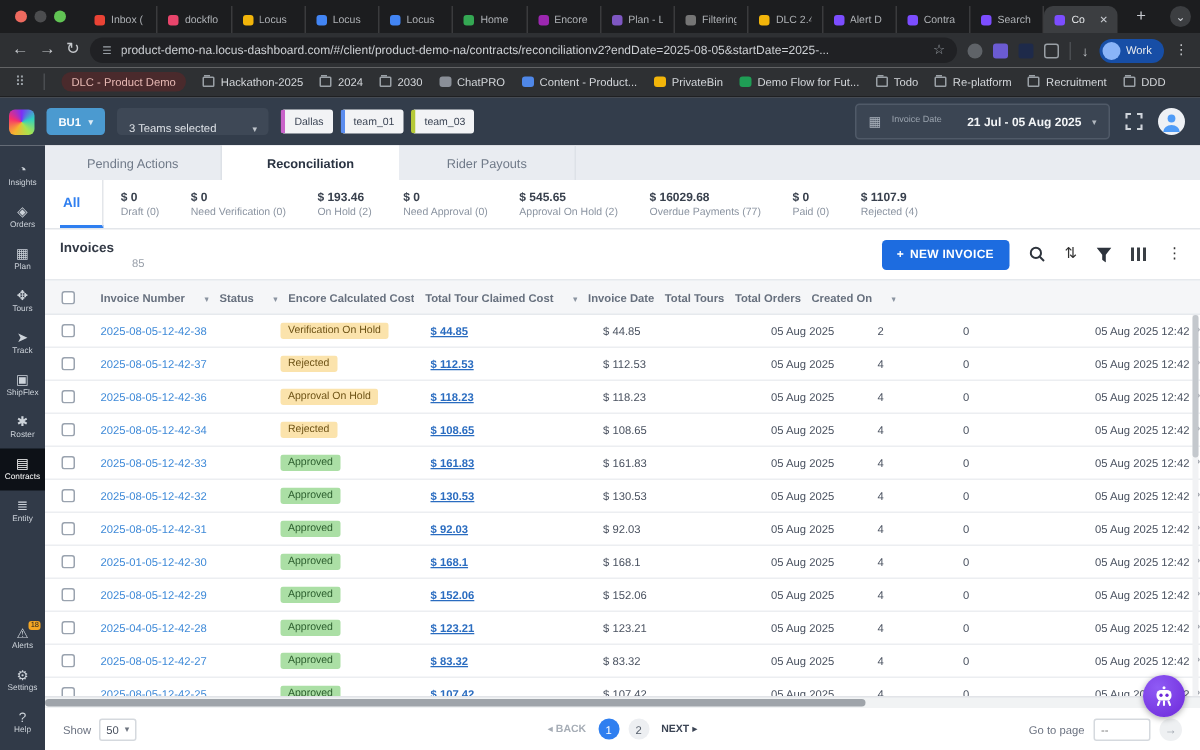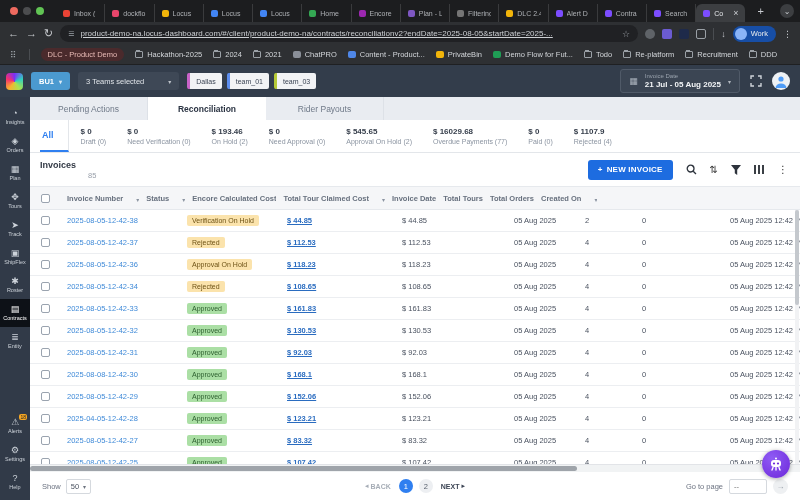--- a/index.html
+++ b/index.html
@@ -22,21 +22,21 @@
   .tab.active .tab-close { display:block; }
   .newtab-btn { color:#c9ccd1; font-size:11px; padding:0 8px; }
   .tabsearch { width:14px; height:14px; border-radius:50%; background:#3c3e41; color:#c9ccd1;
     font-size:8px; display:flex; align-items:center; justify-content:center; margin-left:4px; }
 
   .toolbar { height:23px; background:#2e3033; display:flex; align-items:center; padding:0 8px; gap:7px; }
   .navbtn { color:#c6c9cd; font-size:11px; line-height:1; }
   .omnibox { flex:1; height:17px; background:#202124; border-radius:9px; display:flex; align-items:center;
     padding:0 8px; gap:6px; color:#cdd0d4; font-size:8px; min-width:0; }
   .omni-icon { color:#9aa0a6; font-size:7px; }
-  .omni-url { flex:1; white-space:nowrap; overflow:hidden; text-overflow:ellipsis;text-decoration:underline; }
+  .omni-url { flex:1; white-space:nowrap; overflow:hidden; text-overflow:ellipsis; }
   .omni-star { color:#9aa0a6; font-size:9px; }
   .ext-icon { width:10px; height:10px; border-radius:2px; display:block; }
   .e1{background:#5f6368; border-radius:50%;} .e2{background:#6b5bd2;} .e3{background:#1e2a4a;}
   .puzzle { width:10px; height:10px; border:1px solid #9aa0a6; border-radius:2px; }
   .tool-sep { width:1px; height:12px; background:#4a4d51; }
   .dl-icon { color:#c6c9cd; font-size:9px; }
   .profile-chip { background:#174ea6; color:#e8eaed; border-radius:9px; height:16px; display:flex;
     align-items:center; gap:4px; padding:0 8px 0 2px; font-size:7.5px; }
   .profile-chip .pav { width:12px; height:12px; border-radius:50%; background:#8ab4f8; }
   .kebab { color:#c6c9cd; font-size:9px; }
@@ -52,21 +52,21 @@
   .bm-apps { color:#9aa0a6; font-size:9px; letter-spacing:1px; }
   .bm-sep { width:1px; height:11px; background:#4a4d51; }
 
   
   .apphead { height:32px; background:#333d4b; display:flex; align-items:center; padding:0 10px 0 6px; gap:8px; }
   .logo { width:17px; height:17px; border-radius:4px;
     background:conic-gradient(#7b2ff7,#2fd0c0,#a7e34f,#f7b32f,#f72f6c,#7b2ff7); }
   .bu-btn { background:#4b9ad0; color:#fff; font-size:7.5px; font-weight:bold; height:18px;
     padding:0 8px; border-radius:3px; display:flex; align-items:center; gap:5px; border:none; }
   .teams-btn { background:#3e4856; color:#dfe3e8; font-size:7.5px; height:18px; padding:0 8px;
-    border-radius:3px; display:flex; align-items:center; gap:24px; border:none; }
+    border-radius:3px; display:flex; align-items:flex-end; gap:24px; border:none; }
   .caret { font-size:6px; color:inherit; opacity:.8; }
   .chips { display:flex; gap:5px; }
   .chip { background:#f2f3f5; color:#3b4454; font-size:7px; height:16px; display:flex; align-items:center;
     padding:0 6px; border-radius:2px; border-left:3px solid #999; }
   .head-right { margin-left:auto; display:flex; align-items:center; gap:10px; }
   .datebox { background:#3b4553; border:1px solid #505a68; border-radius:3px; height:24px;
     display:flex; align-items:center; gap:7px; padding:0 8px; color:#cfd4da; }
   .datebox .cal { font-size:9px; color:#aab2bc; }
   .datebox .dlabel { font-size:6px; color:#9aa3ae; }
   .datebox .dval { font-size:8px; font-weight:bold; color:#f2f4f6; }
@@ -275,21 +275,21 @@
         <div class="bm folder">
           <span class="bm-ic"></span>
           <span>Hackathon-2025</span>
         </div>
         <div class="bm folder">
           <span class="bm-ic"></span>
           <span>2024</span>
         </div>
         <div class="bm folder">
           <span class="bm-ic"></span>
-          <span>2021</span>
+          <span>2030</span>
         </div>
         <div class="bm icon">
           <span class="bm-ic" style="background: rgb(138, 143, 152);"></span>
           <span>ChatPRO</span>
         </div>
         <div class="bm icon">
           <span class="bm-ic" style="background: rgb(79, 135, 232);"></span>
           <span>Content - Product...</span>
         </div>
         <div class="bm icon">
@@ -337,21 +337,21 @@
         <span class="chip" style="border-left-color: rgb(91, 141, 239);">
           <span>team_01</span>
         </span>
         <span class="chip" style="border-left-color: rgb(181, 201, 55);">
           <span>team_03</span>
         </span>
       </div>
     <div class="head-right">
       <div class="datebox">
         <span class="cal">▦</span>
-        <span style="display:flex;flex-direction:column;gap:1px">
+        <span style="display:flex;flex-direction:row;gap:17px">
           <span class="dlabel">Invoice Date</span>
           <span class="dval">21 Jul - 05 Aug 2025</span>
         </span>
         <span class="caret">▾</span>
       </div>
       <span class="fs-icon">
         <svg width="12" height="12" viewBox="0 0 12 12" fill="none" stroke="#cfd4da" stroke-width="1.4">
           <path d="M1 4V1h3M8 1h3v3M11 8v3H8M4 11H1V8"></path>
         </svg>
       </span>
@@ -752,21 +752,21 @@
               </div>
               <div class="cell c8">
                 <span>05 Aug 2025 12:42 PM</span>
               </div>
             </div>
             <div class="trow">
               <div class="cell c0">
                 <span class="checkbox"></span>
               </div>
               <div class="cell c1">
-                <span class="inv-link">2025-08-08-12-42-30</span>
+                <span class="inv-link">2025-01-05-12-42-30</span>
               </div>
               <div class="cell c2">
                 <span class="badge success">Approved</span>
               </div>
               <div class="cell c3">
                 <span class="cost-link">$ 168.1</span>
               </div>
               <div class="cell c4">
                 <span>$ 168.1</span>
               </div>

